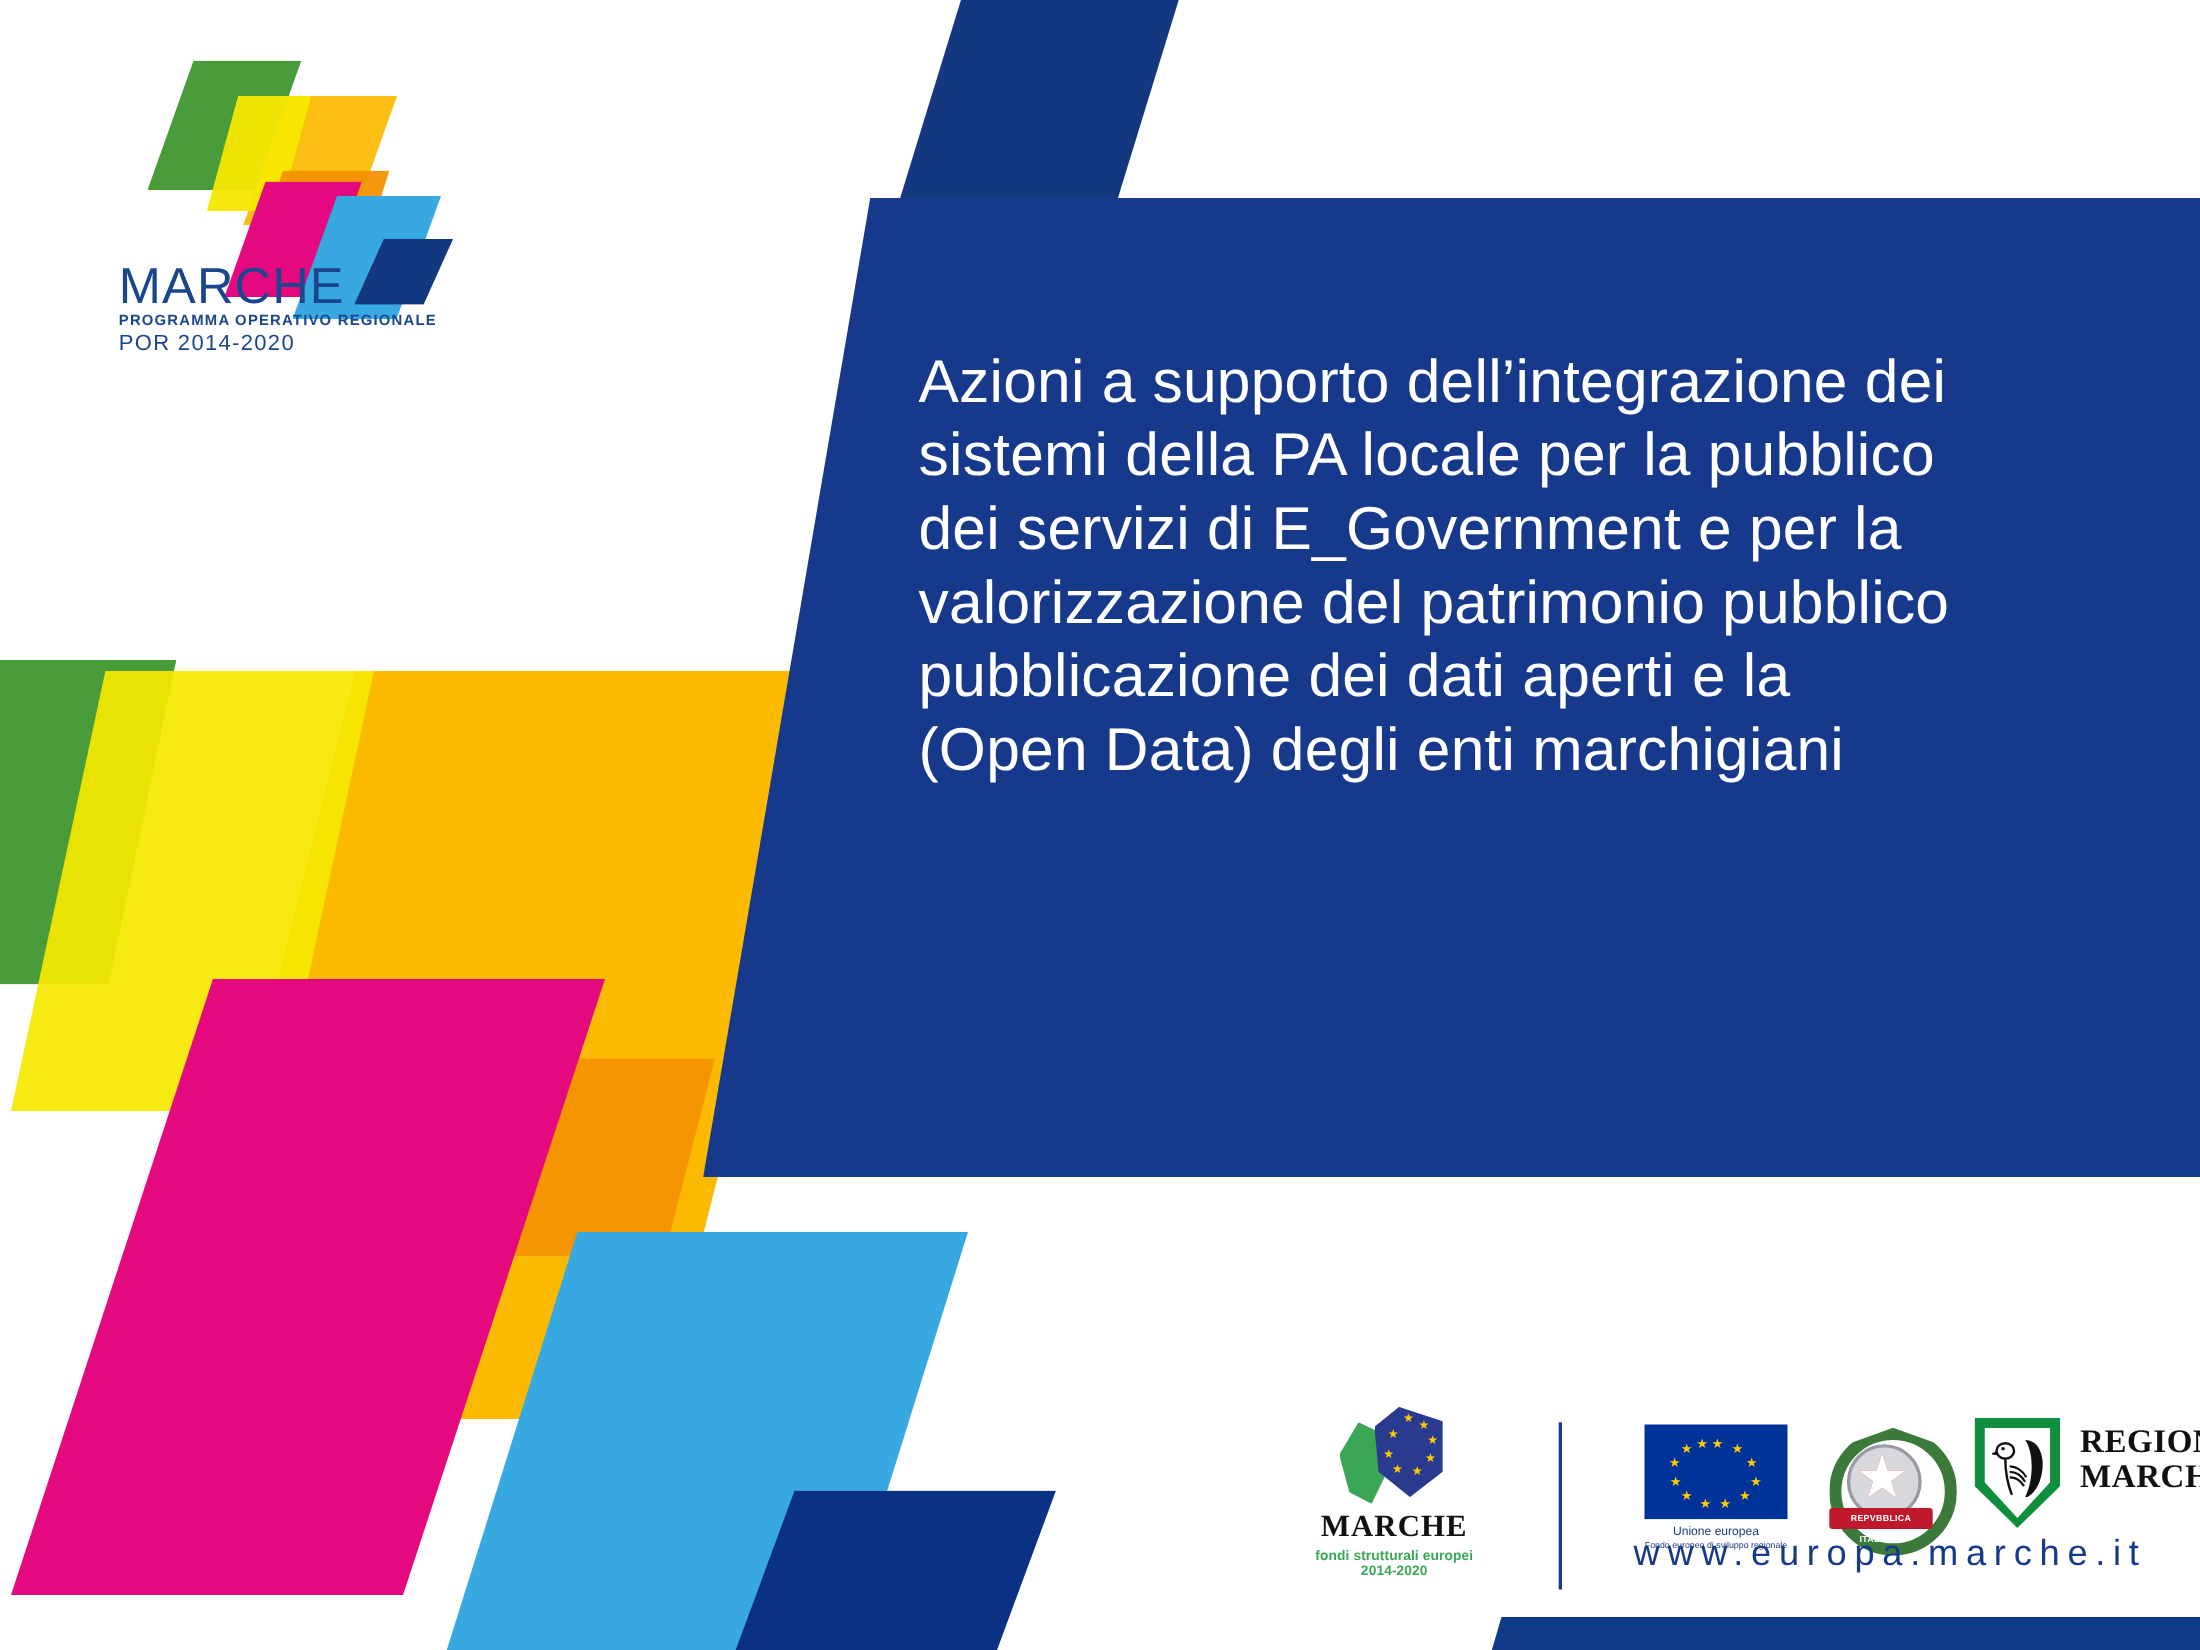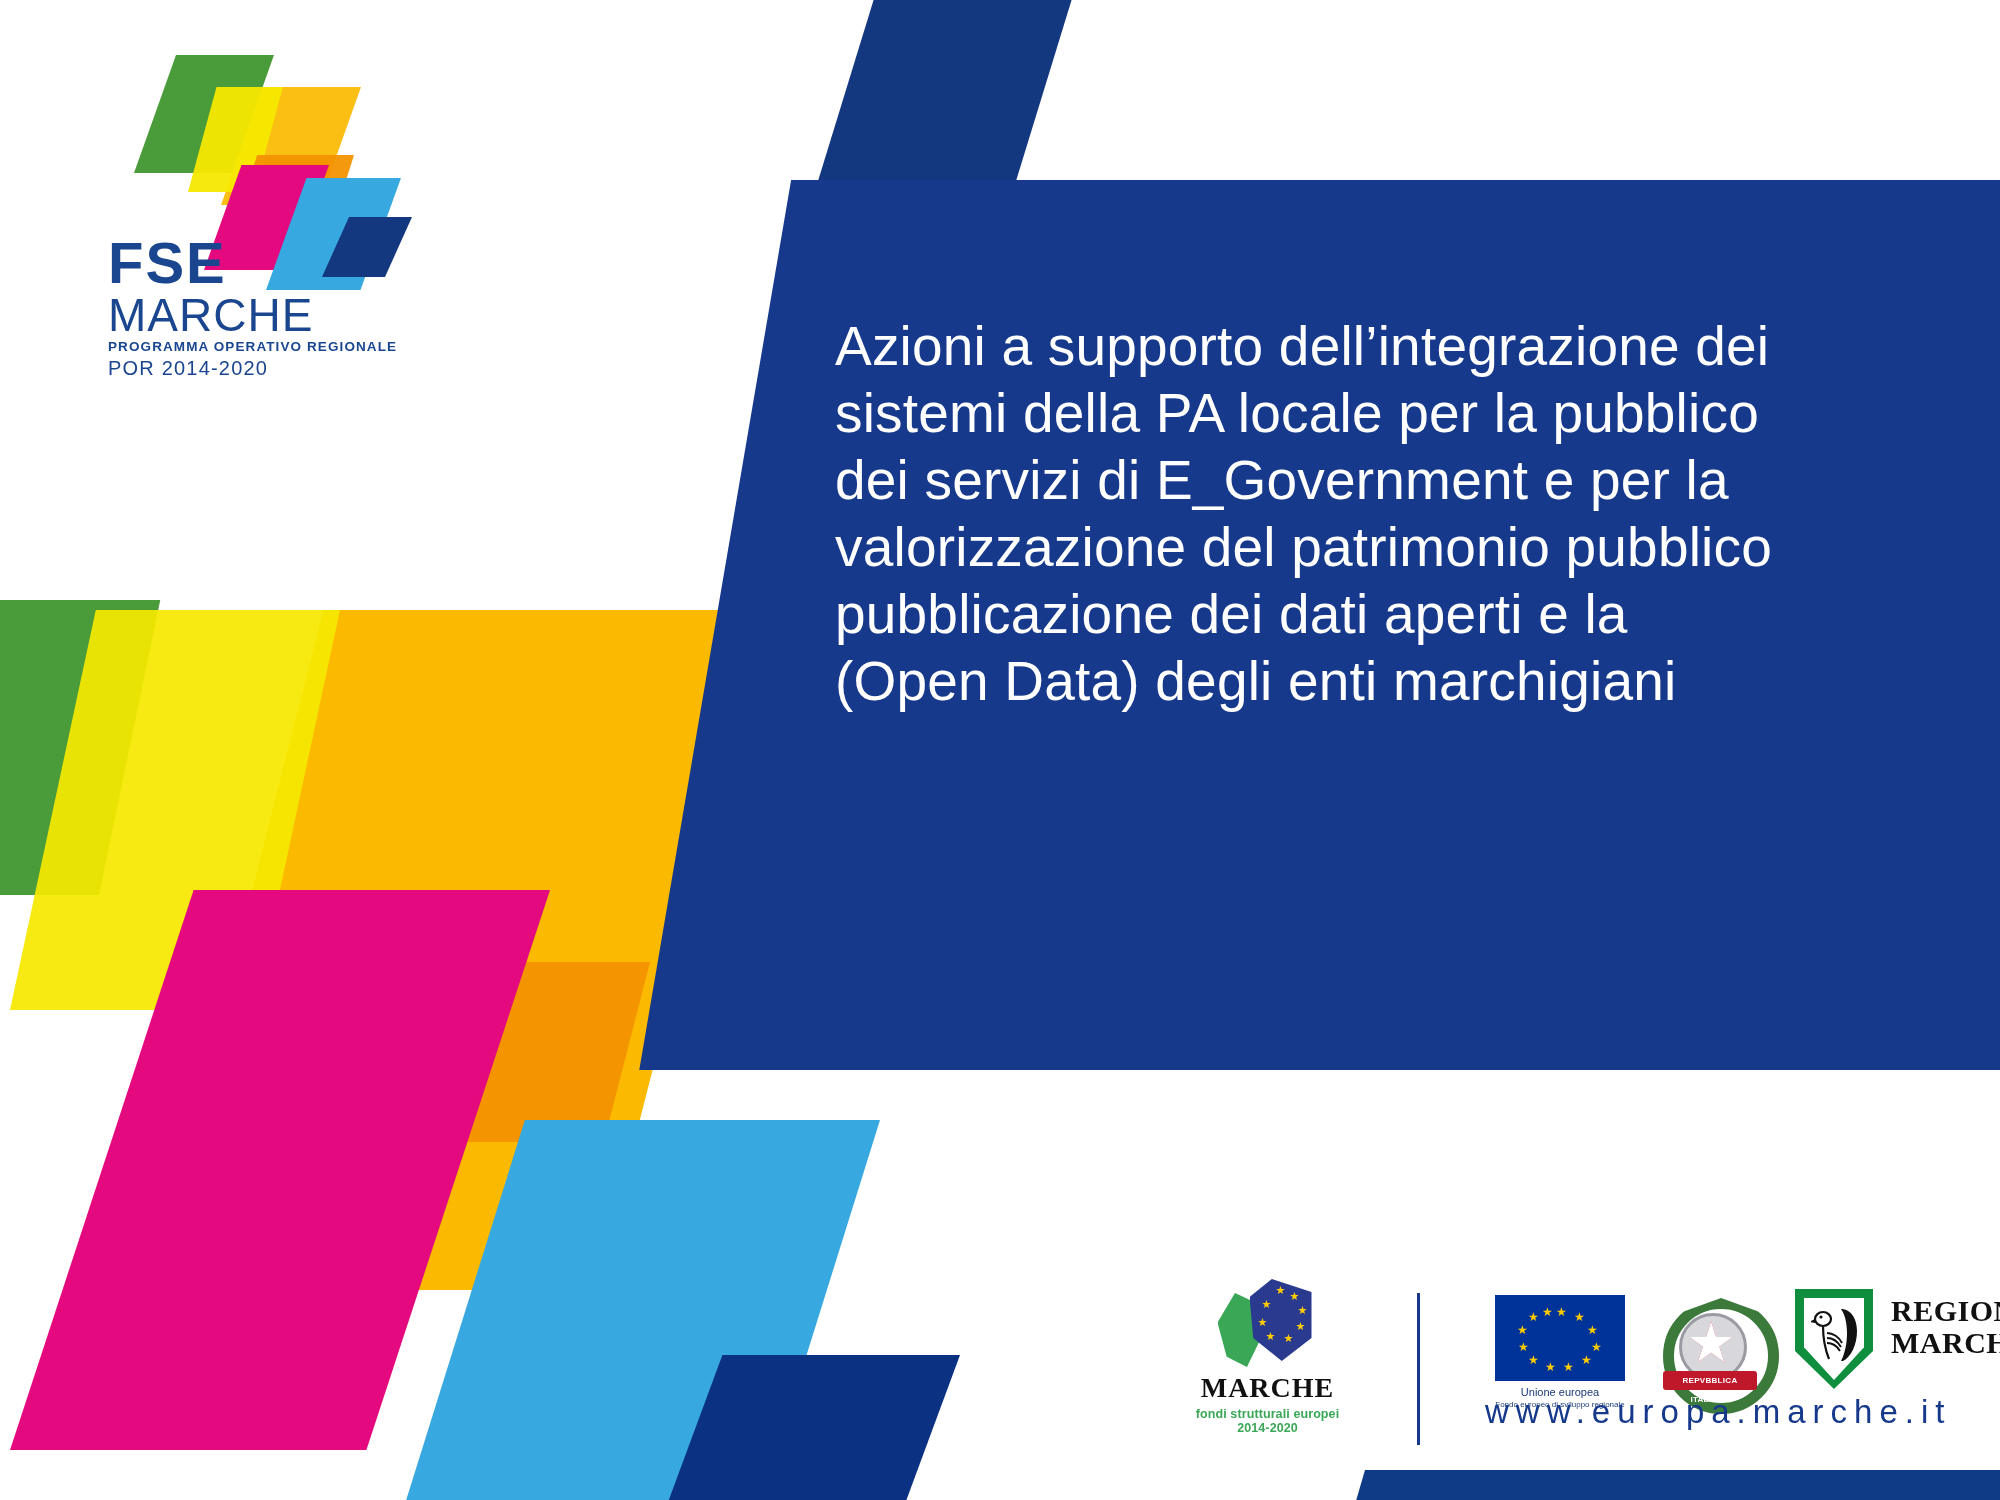--- a/index.html
+++ b/index.html
@@ -185,21 +185,20 @@
     <div class="fse-mark">
       <div class="q q-green"></div>
       <div class="q q-gold"></div>
       <div class="q q-yellow"></div>
       <div class="q q-orange"></div>
       <div class="q q-magenta"></div>
       <div class="q q-cyan"></div>
       <div class="q q-navy"></div>
     </div>
     <div class="fse-word">
-      <div class="l1">FSE</div>
       <div class="l2">MARCHE</div>
       <div class="l3">PROGRAMMA OPERATIVO REGIONALE</div>
       <div class="l4">POR 2014-2020</div>
     </div>
   </div>
 
   <div class="blue-panel"></div>
   <div class="title-text">
     <div>Azioni a supporto dell’integrazione dei</div>
     <div>sistemi della PA locale per la pubblico</div>

